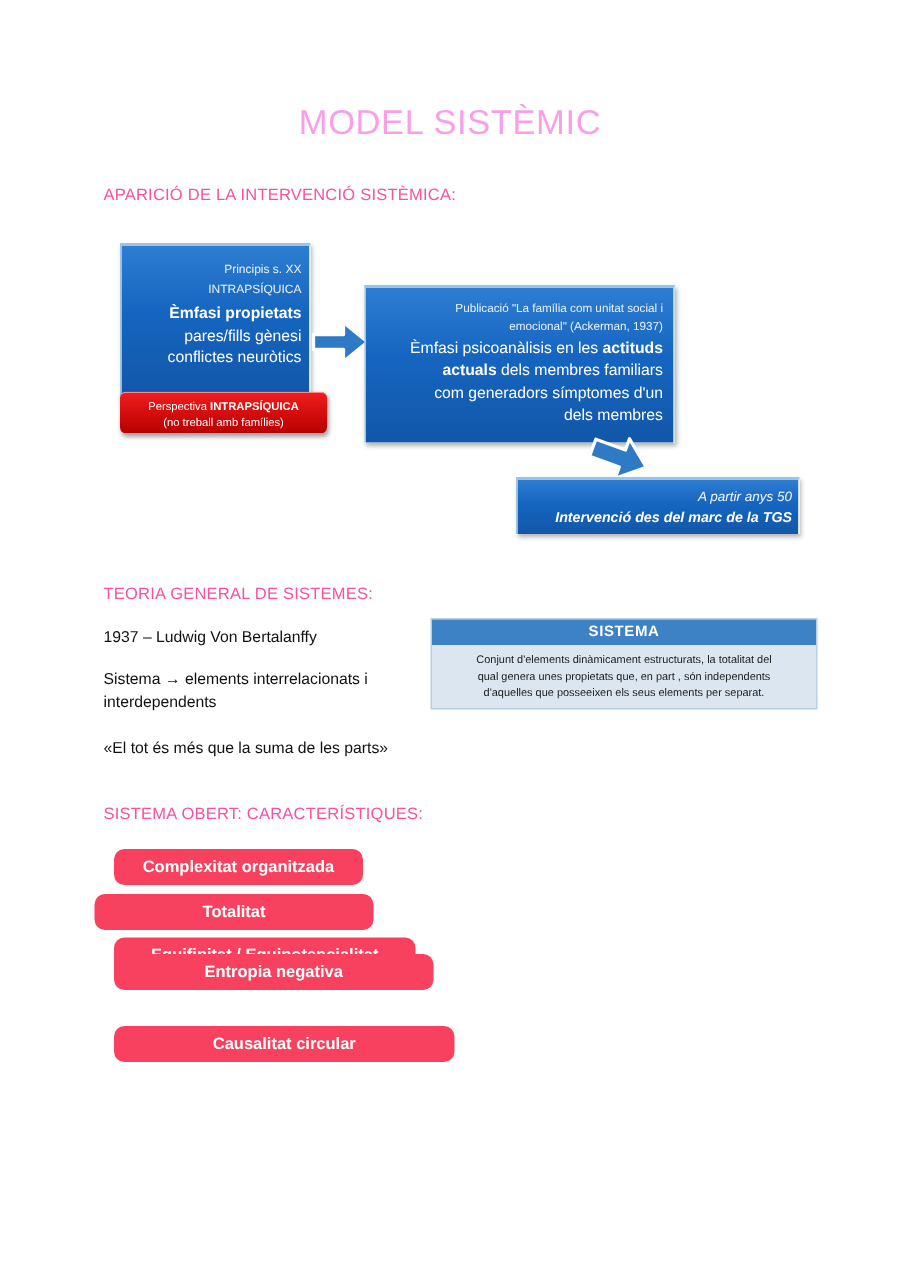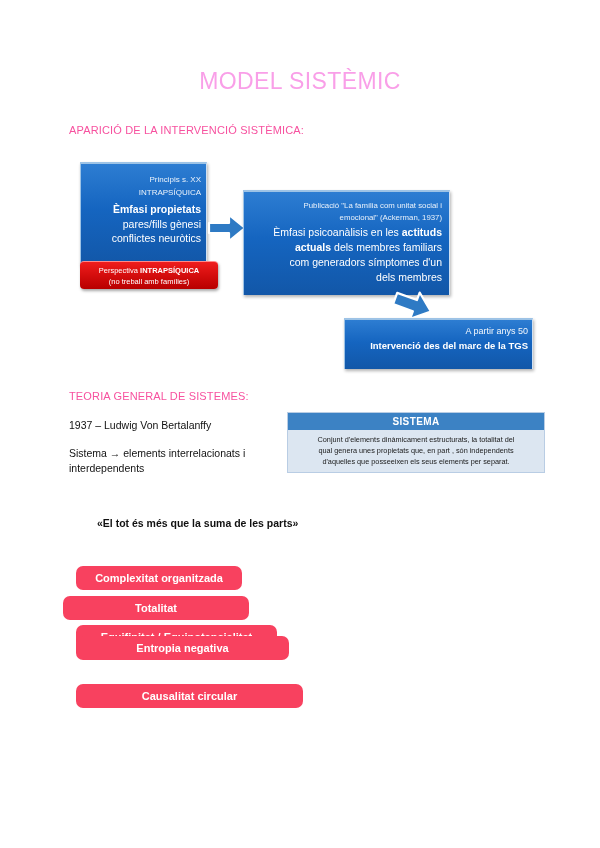--- a/index.html
+++ b/index.html
@@ -109,22 +109,23 @@
     padding: 8px 7px 0 7px;
   }
   #box-publicacio .bx-small { font-size: 7.8px; line-height: 11.5px; }
   #box-publicacio .bx-big   { font-size: 10.5px; line-height: 15px; font-weight: 400; margin-top: 2px;}
   #box-publicacio .bx-big b { font-weight: 700; }
 
   #box-tgs {
     left: 344px;
     top: 318px;
     width: 189px;
-    height: 51px;
+    height: 38px;
     padding: 5px 4px 0 4px;
+    font-style: italic;
   }
   #box-tgs .bx-small { font-size: 9px; line-height: 13px; color:#f2f7fd; }
   #box-tgs .bx-big   { font-size: 9.5px; line-height: 13px; font-weight: 700; margin-top: 1px;}
 
   
   .arrow {
     position: absolute;
   }
   #arrow-1 { left: 207px; top: 212px; width: 40px; height: 32px; }
   #arrow-2 { left: 392px; top: 288px; width: 42px; height: 34px; }
@@ -132,21 +133,21 @@
   
   .body-text {
     position: absolute;
     left: 69px;
     font-size: 10.5px;
     line-height: 15px;
     color: #111111;
   }
   #t-1937  { top: 418px; }
   #t-sist  { top: 446px; width: 205px; }
-  #t-tot   { top: 516px; font-weight: 700; margin-left: 28px; }
+  #t-tot   { top: 492px; font-weight: 400; }
 
   
   #sistema-box {
     position: absolute;
     left: 287px;
     top: 412px;
     width: 258px;
     box-sizing: border-box;
     border: 1px solid #b9cde4;
   }
@@ -252,20 +253,21 @@
 
   <div id="sistema-box">
     <div id="sistema-title">SISTEMA</div>
     <div id="sistema-body">
       <div>Conjunt d'elements dinàmicament estructurats, la totalitat del</div>
       <div>qual genera unes propietats que, en part , són independents</div>
       <div>d'aquelles que posseeixen els seus elements per separat.</div>
     </div>
   </div>
 
+  <div class="section-head" id="head-obert">SISTEMA OBERT: CARACTERÍSTIQUES:</div>
 
   <div class="pill" id="pill-0">Complexitat organitzada</div>
   <div class="pill" id="pill-1">Totalitat</div>
   <div class="pill" id="pill-2">Equifinitat / Equipotencialitat</div>
   <div class="pill" id="pill-3">Entropia negativa</div>
   <div class="pill" id="pill-4">Causalitat circular</div>
 
 </div>
 
 </body></html>

